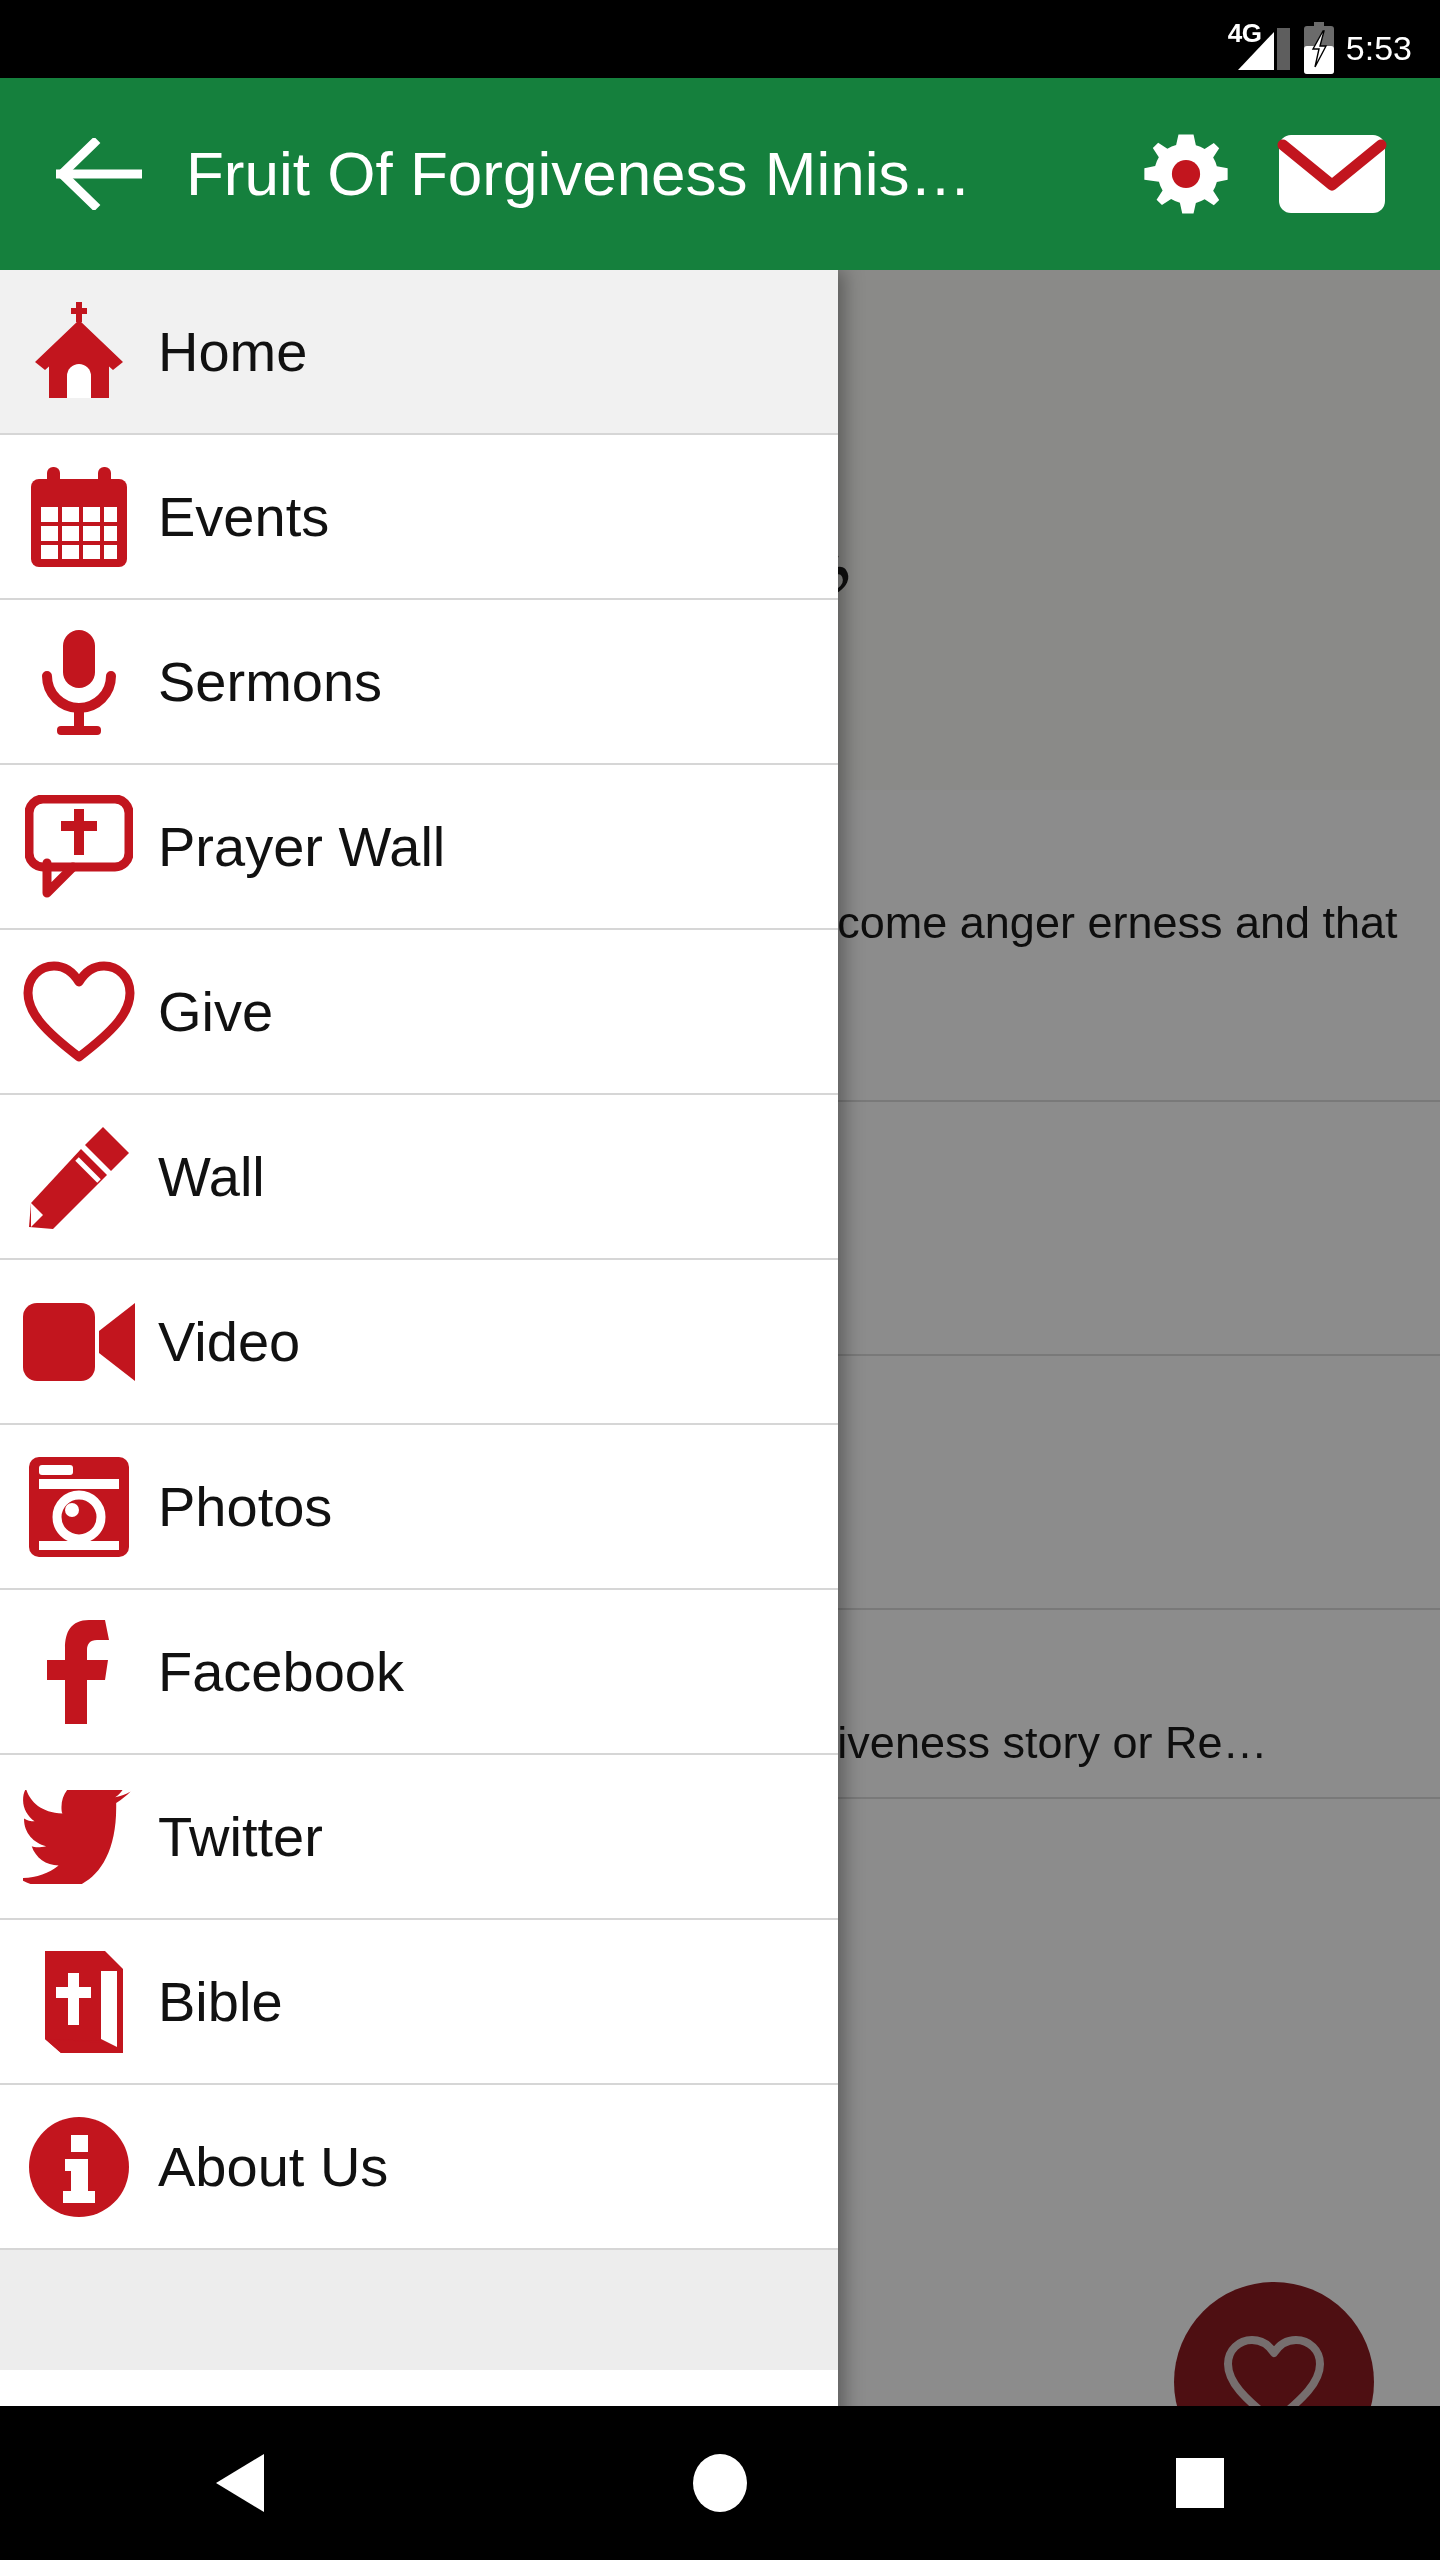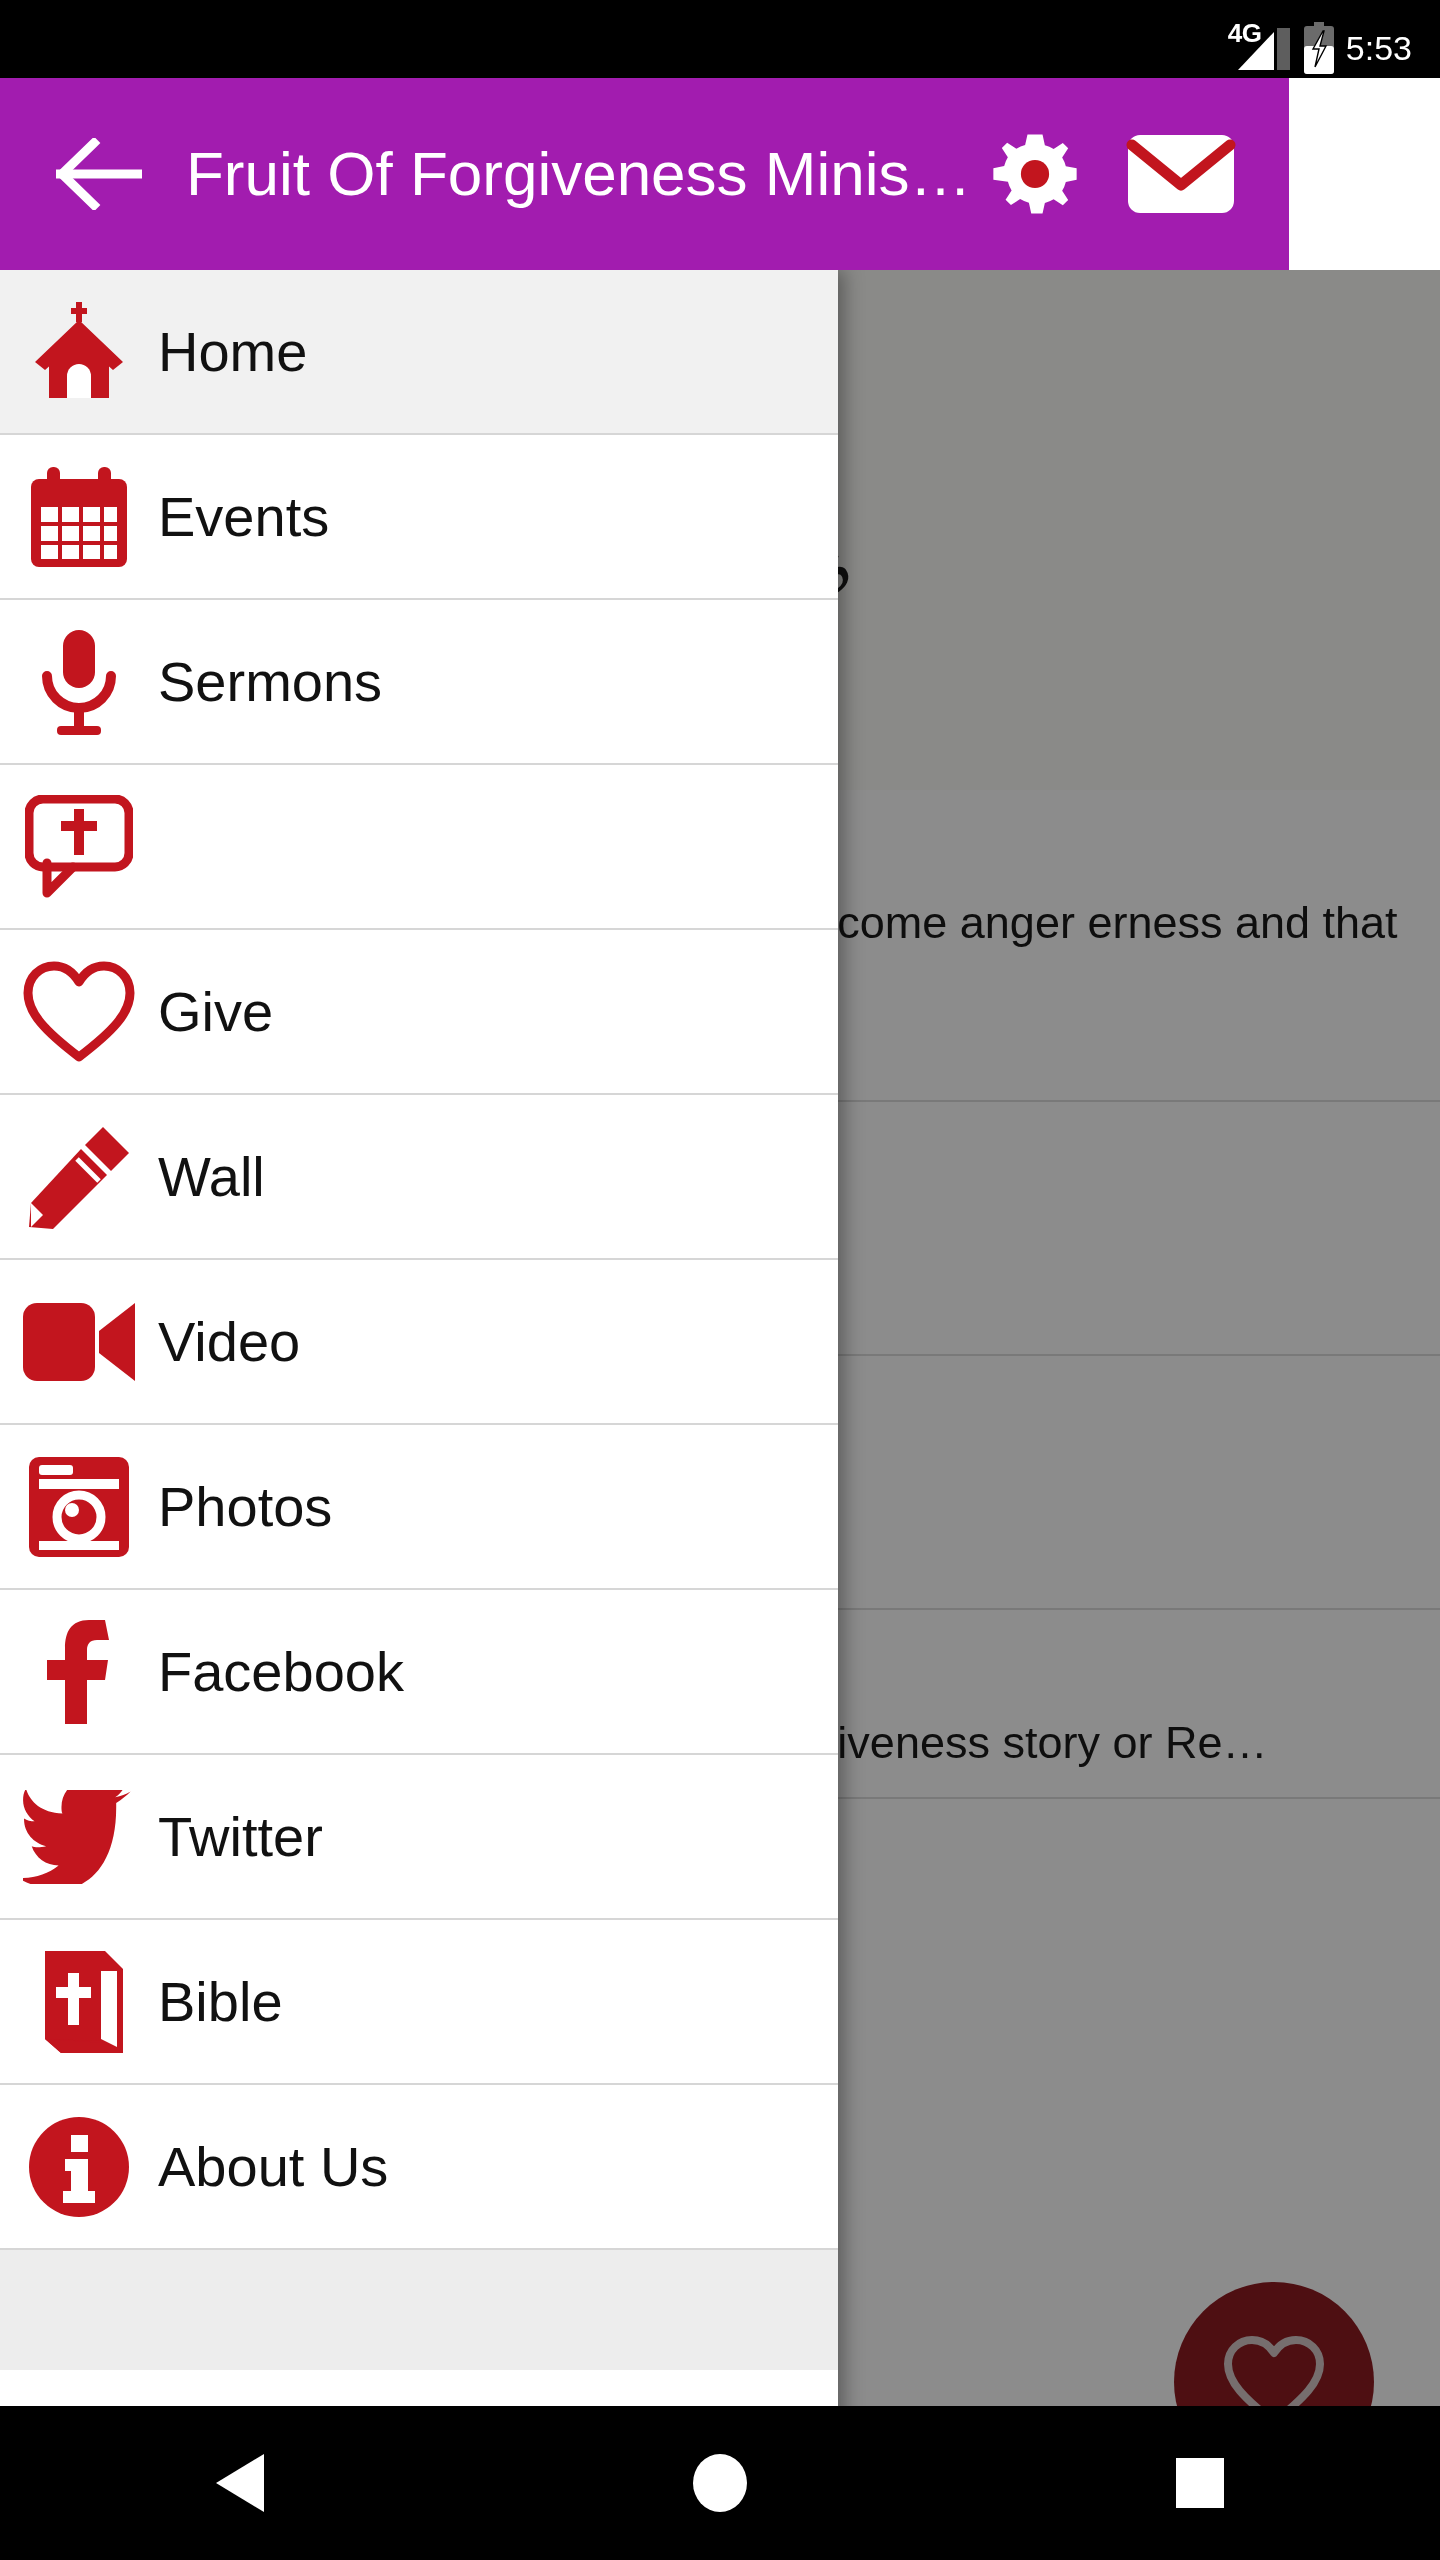--- a/index.html
+++ b/index.html
@@ -60,23 +60,23 @@
     font-size: 34px;
     font-weight: 400;
     line-height: 1;
     letter-spacing: 0px;
   }
 
   
   #app-bar {
     position: absolute;
     left: 0; top: 78px;
-    width: 1289px;
+    width: 1440px;
     height: 192px;
-    background: #a21caf;
+    background: #15803d;
     display: flex;
     align-items: center;
     z-index: 40;
   }
   #back-button {
     width: 130px; height: 130px;
     margin-left: 34px;
     display: flex; align-items: center; justify-content: center;
     flex: none;
   }
@@ -380,20 +380,21 @@
 
     <div class="drawer-item">
       <div class="item-icon">
         <svg width="108" height="104" viewBox="0 0 108 104">
           <rect x="4" y="4" width="100" height="68" rx="14" fill="none" stroke="#C2151E" stroke-width="9"></rect>
           <path d="M22 68 L22 98 L48 72" fill="none" stroke="#C2151E" stroke-width="9" stroke-linejoin="round" stroke-linecap="round"></path>
           <rect x="49" y="14" width="10" height="46" fill="#C2151E"></rect>
           <rect x="36" y="26" width="36" height="10" fill="#C2151E"></rect>
         </svg>
       </div>
+      <span class="item-label">Prayer Wall</span>
     </div>
 
     <div class="drawer-item">
       <div class="item-icon">
         <svg width="112" height="102" viewBox="0 0 112 102">
           <path d="M56 96 C22 70 5 52 5 32 C5 16 17 5 31 5 C41 5 50 11 56 21 C62 11 71 5 81 5 C95 5 107 16 107 32 C107 52 90 70 56 96 Z" fill="none" stroke="#C2151E" stroke-width="9" stroke-linejoin="round"></path>
         </svg>
       </div>
       <span class="item-label">Give</span>
     </div>

